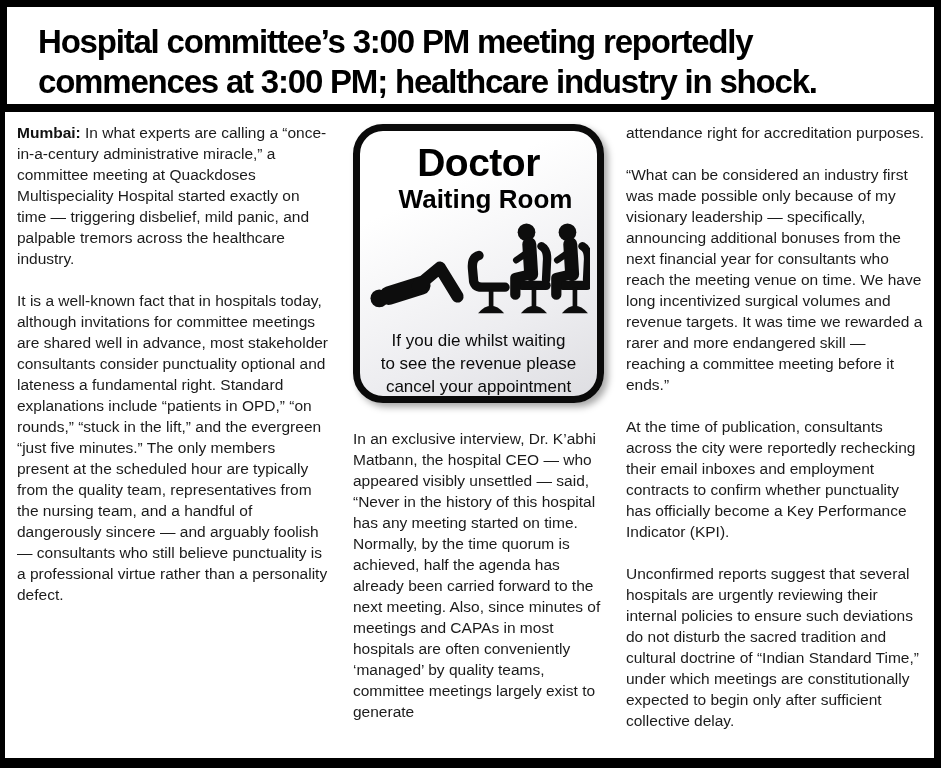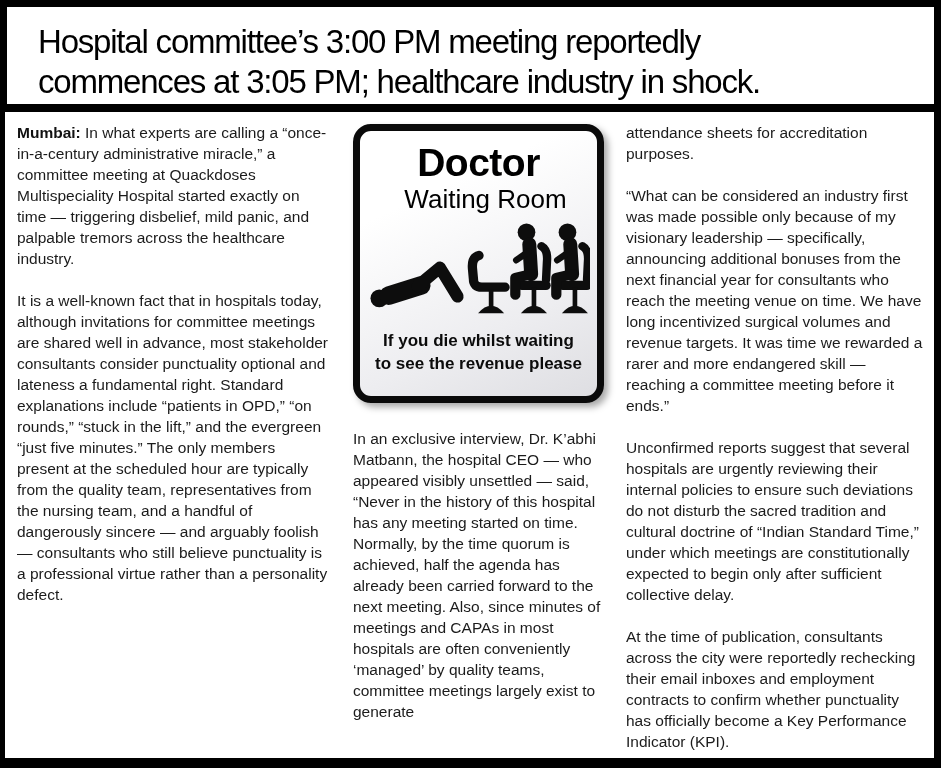--- a/index.html
+++ b/index.html
@@ -24,21 +24,21 @@
     border: 7px solid #000;
     border-bottom-width: 8px;
     background: #fff;
     padding: 15px 18px 0 31px;
     overflow: hidden;
   }
   .masthead h1 {
     margin: 0;
     font-size: 33px;
     line-height: 40px;
-    font-weight: normal;
+    font-weight: bold;
     color: #000;
     letter-spacing: -1.2px;
     white-space: nowrap;
   }
   
   .body-section {
     box-sizing: border-box;
     height: 656px;
     border-left: 5px solid #000;
     border-right: 7px solid #000;
@@ -62,72 +62,72 @@
     color: #1b1b1b;
   }
   .lead-label { font-weight: bold; color: #111; }
   
   .sign {
     box-sizing: border-box;
     width: 251px;
     height: 279px;
     margin: 2px 0 25px 0;
     border: 7px solid #0a0a0a;
-    border-radius: 18px;
+    border-radius: 30px;
     background: linear-gradient(155deg, #ffffff 25%, #ededf0 70%, #dedee2 100%);
     box-shadow: 4px 4px 7px rgba(0,0,0,0.35);
     text-align: center;
     padding-top: 11px;
     overflow: hidden;
   }
   .sign-title {
     font-size: 39px;
     line-height: 42px;
     font-weight: bold;
     color: #000;
     letter-spacing: -0.5px;
   }
   .sign-sub {
     font-size: 26px;
     line-height: 31px;
-    font-weight: normal;
+    font-weight: bold;
     color: #000;
     margin-left: 14px;
   }
   .pictogram {
     display: block;
     margin: 7px auto 3px auto;
     width: 222px;
     height: 95px;
   }
   .sign-caption {
     font-size: 17px;
     line-height: 23px;
-    font-weight: bold;
+    font-weight: normal;
     color: #0b0b0b;
     margin-top: 12px;
   }
   
   .signature {
     margin-top: 16px;
     padding-left: 56px;
     text-align: left;
     font-weight: bold;
     font-size: 20px;
     line-height: 30px;
     color: #111;
   }
 </style>
 </head>
 <body>
 
 <div class="page">
 
   <header class="masthead">
-    <h1><span>Hospital committee’s 3:00 PM meeting reportedly</span><br><span>commences at 3:05 PM; healthcare industry in shock.</span></h1>
+    <h1><span>Hospital committee’s 3:00 PM meeting reportedly</span><br><span>commences at 3:00 PM; healthcare industry in shock.</span></h1>
   </header>
 
   <div class="body-section">
     <div class="columns">
 
       <div class="col col1">
         <p><span class="lead-label">Mumbai:</span> <span>In what experts are calling a “once-in-a-century administrative miracle,” a committee meeting at Quackdoses Multispeciality Hospital started exactly on time — triggering disbelief, mild panic, and palpable tremors across the healthcare industry.</span></p>
         <p>It is a well-known fact that in hospitals today, although invitations for committee meetings are shared well in advance, most stakeholder consultants consider punctuality optional and lateness a fundamental right. Standard explanations include “patients in OPD,” “on rounds,” “stuck in the lift,” and the evergreen “just five minutes.” The only members present at the scheduled hour are typically from the quality team, representatives from the nursing team, and a handful of dangerously sincere — and arguably foolish — consultants who still believe punctuality is a professional virtue rather than a personality defect.</p>
       </div>
 
@@ -164,30 +164,30 @@
               <path d="M33 26 Q40 30 39 42 L38 62" fill="none" stroke-width="9" stroke-linecap="round"></path>
               <path d="M12 68 L38 68" fill="none" stroke-width="10" stroke-linecap="round"></path>
               <path d="M25 70 L25 91" fill="none" stroke-width="5"></path>
               <path d="M11 98 Q25 82 39 98 Z" stroke="none"></path>
               <circle cx="17" cy="11" r="9.5" stroke="none"></circle>
               <path d="M20 24 L22 56" fill="none" stroke-width="15" stroke-linecap="round"></path>
               <path d="M19 32 L6 41" fill="none" stroke-width="7" stroke-linecap="round"></path>
               <path d="M22 56 L5 60 L5 78" fill="none" stroke-width="11" stroke-linecap="round" stroke-linejoin="round"></path>
             </g>
           </svg>
-          <figcaption class="sign-caption"><span>If you die whilst waiting</span><br><span>to see the revenue please</span><br></figcaption>
+          <figcaption class="sign-caption"><span>If you die whilst waiting</span><br><span>to see the revenue please</span><br><span>cancel your appointment</span></figcaption>
         </figure>
         <p>In an exclusive interview, Dr. K’abhi Matbann, the hospital CEO — who appeared visibly unsettled — said, “Never in the history of this hospital has any meeting started on time. Normally, by the time quorum is achieved, half the agenda has already been carried forward to the next meeting. Also, since minutes of meetings and CAPAs in most hospitals are often conveniently ‘managed’ by quality teams, committee meetings largely exist to generate</p>
       </div>
 
       <div class="col col3">
-        <p>attendance sheets for accreditation purposes.</p>
+        <p>attendance right for accreditation purposes.</p>
         <p>“What can be considered an industry first was made possible only because of my visionary leadership — specifically, announcing additional bonuses from the next financial year for consultants who reach the meeting venue on time. We have long incentivized surgical volumes and revenue targets. It was time we rewarded a rarer and more endangered skill — reaching a committee meeting before it ends.”</p>
+        <p>At the time of publication, consultants across the city were reportedly rechecking their email inboxes and employment contracts to confirm whether punctuality has officially become a Key Performance Indicator (KPI).</p>
         <p>Unconfirmed reports suggest that several hospitals are urgently reviewing their internal policies to ensure such deviations do not disturb the sacred tradition and cultural doctrine of “Indian Standard Time,” under which meetings are constitutionally expected to begin only after sufficient collective delay.</p>
-        <p>At the time of publication, consultants across the city were reportedly rechecking their email inboxes and employment contracts to confirm whether punctuality has officially become a Key Performance Indicator (KPI).</p>
         <div class="signature">
           <div>- Dr. Mohit Garg</div>
           <div>www.leadership.com</div>
         </div>
       </div>
 
     </div>
   </div>
 </div>
 

